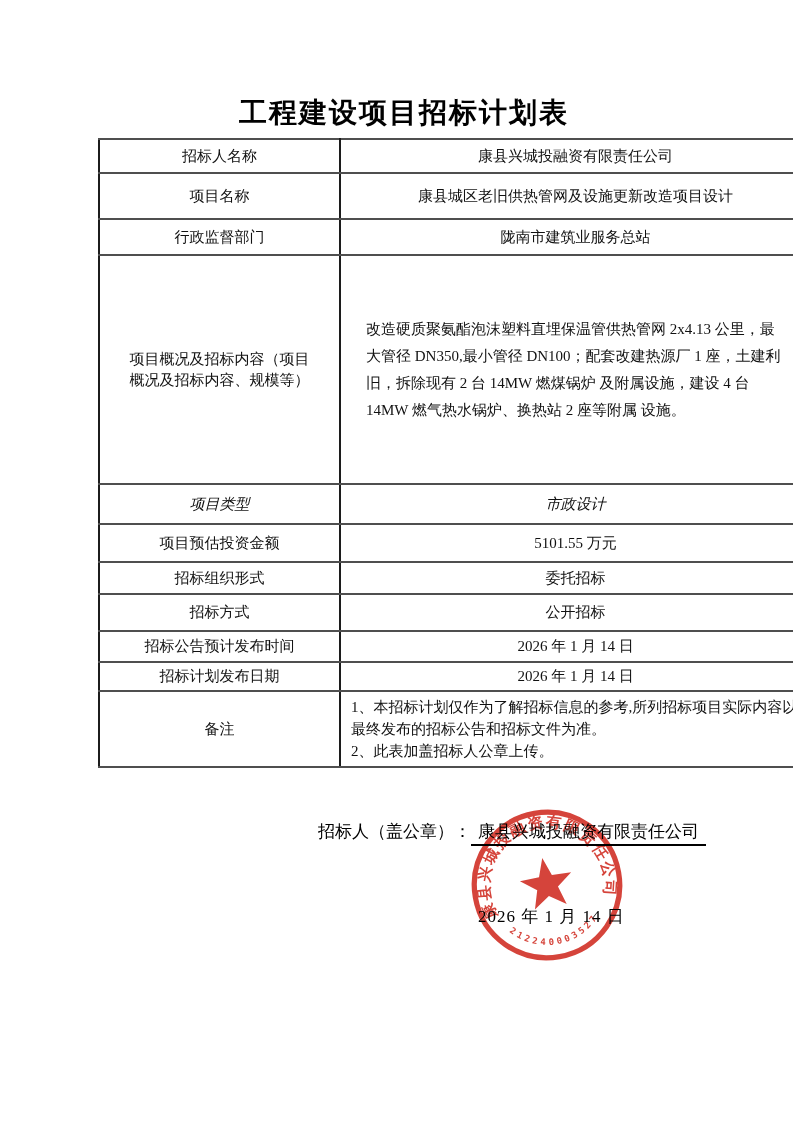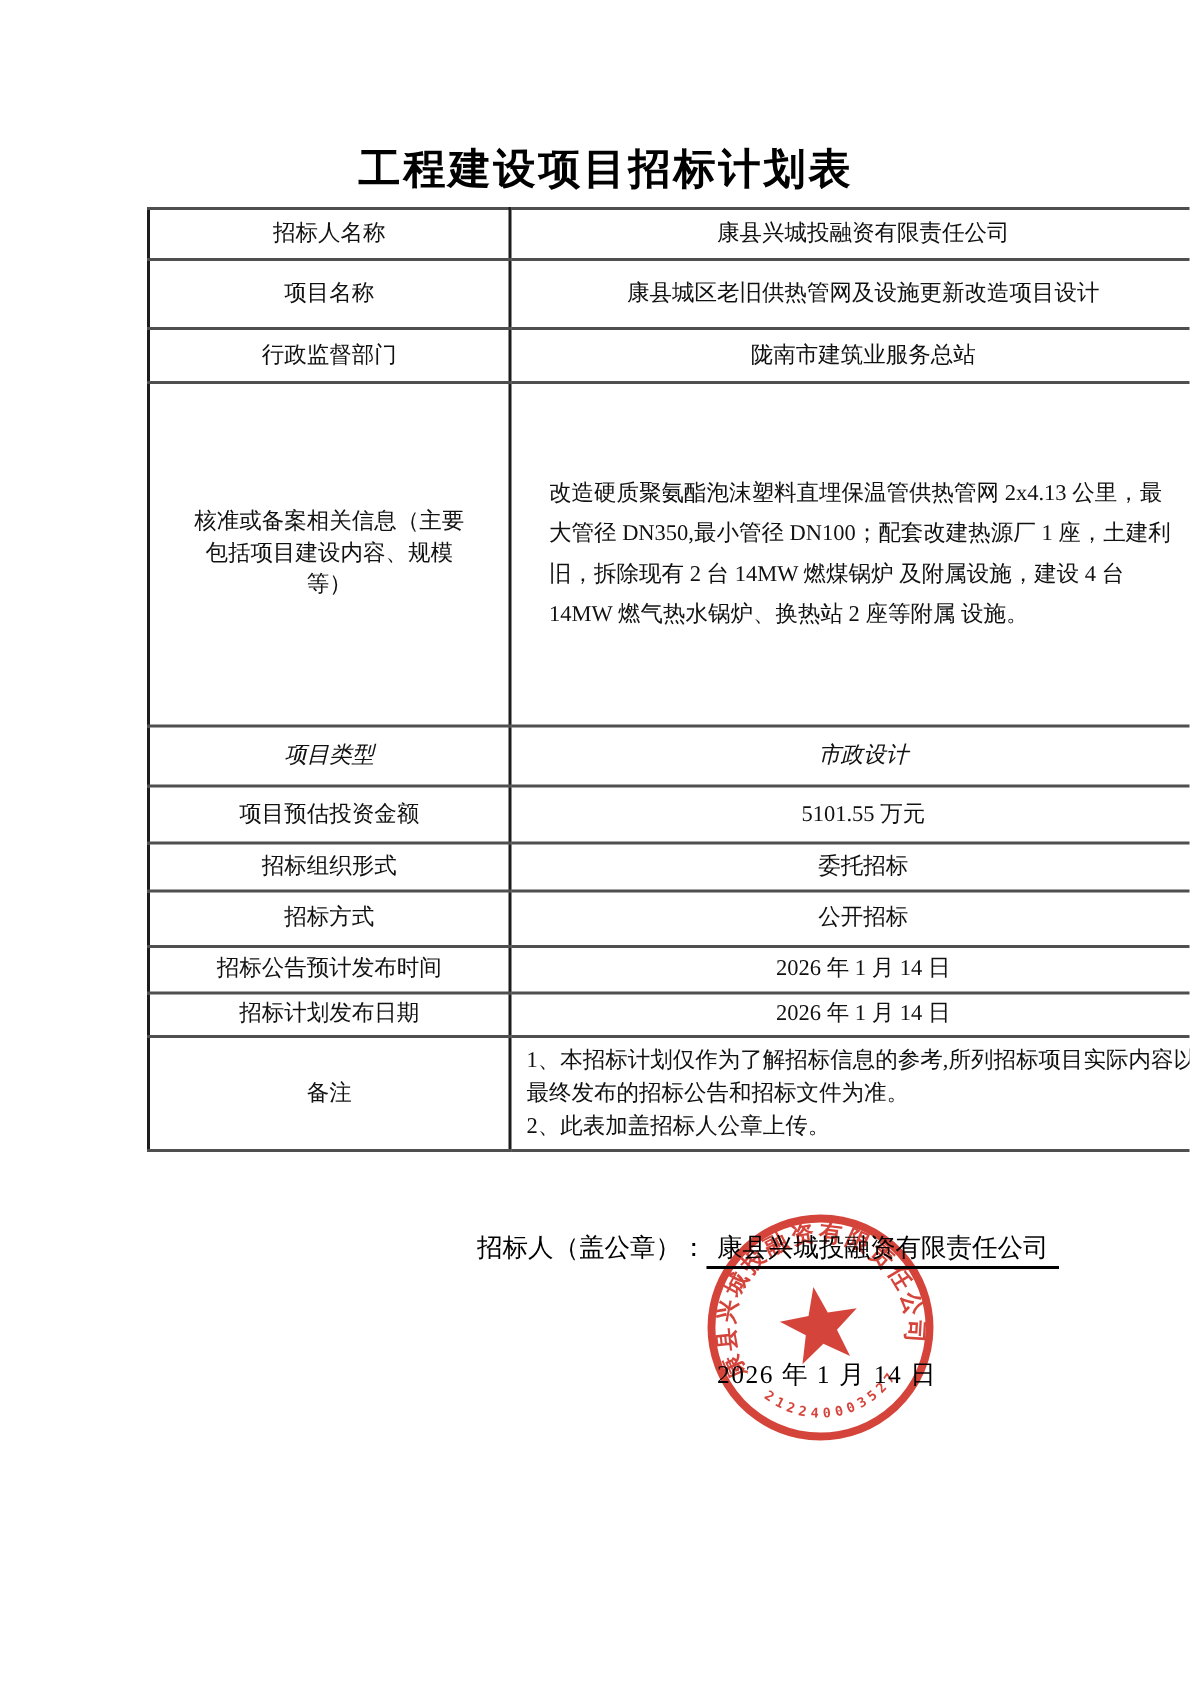--- a/index.html
+++ b/index.html
@@ -61,21 +61,21 @@
     </tr>
     <tr class="r2">
       <td class="c-label">项目名称</td>
       <td class="c-value">康县城区老旧供热管网及设施更新改造项目设计</td>
     </tr>
     <tr class="r3">
       <td class="c-label">行政监督部门</td>
       <td class="c-value">陇南市建筑业服务总站</td>
     </tr>
     <tr class="r5">
-      <td class="c-label">核准或备案相关信息（主要包括项目建设内容、规模等）</td>
+      <td class="c-label">项目概况及招标内容（项目概况及招标内容、规模等）</td>
       <td class="c-value left">改造硬质聚氨酯泡沫塑料直埋保温管供热管网 2x4.13 公里，最大管径 DN350,最小管径 DN100；配套改建热源厂 1 座，土建利旧，拆除现有 2 台 14MW 燃煤锅炉 及附属设施，建设 4 台 14MW 燃气热水锅炉、换热站 2 座等附属 设施。</td>
     </tr>
     <tr class="r6">
       <td class="c-label">项目类型</td>
       <td class="c-value">市政设计</td>
     </tr>
     <tr class="r7">
       <td class="c-label">项目预估投资金额</td>
       <td class="c-value">5101.55 万元</td>
     </tr>

